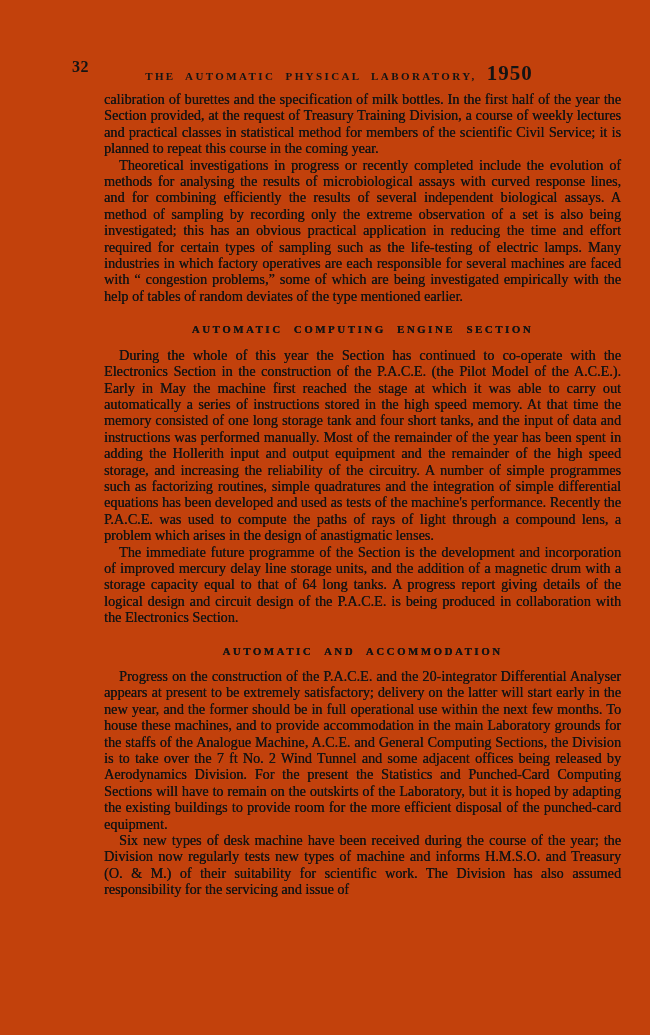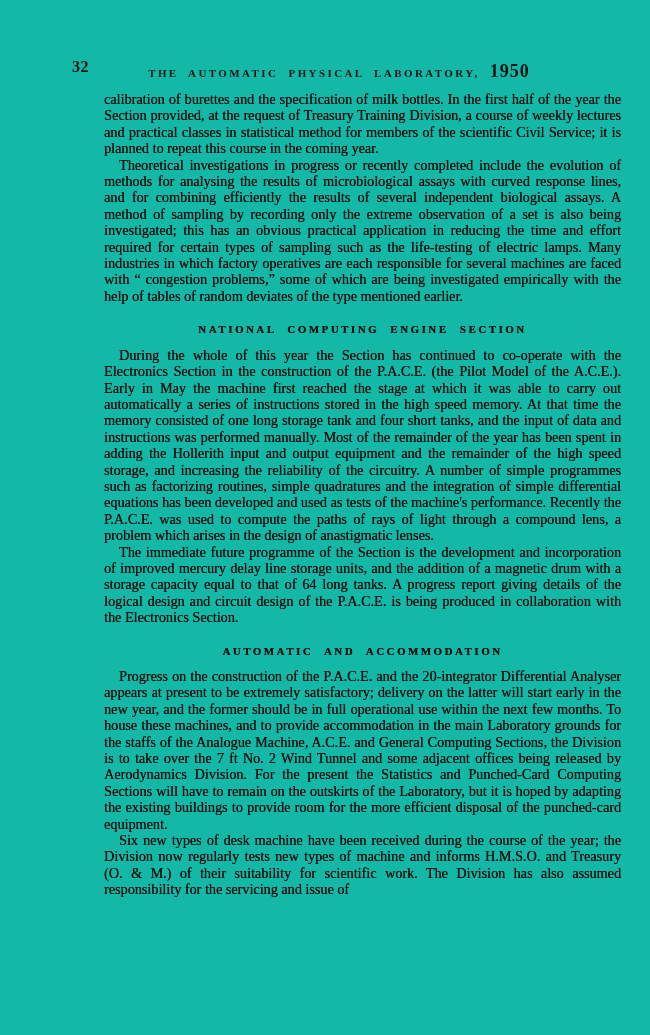--- a/index.html
+++ b/index.html
@@ -4,21 +4,21 @@
 <style>
   html, body {
     margin: 0;
     padding: 0;
     background: #ffffff;
   }
   .page {
     position: relative;
     width: 650px;
     height: 1035px;
-    background: #14b8a6;
+    background: #c2410c;
     color: #141414;
     font-family: "Liberation Serif", serif;
     overflow: hidden;
   }
   .running-head {
     position: absolute;
     top: 57px;
     left: 70px;
     width: 518px;
     height: 22px;
@@ -37,21 +37,21 @@
     right: 0;
     top: 4px;
     text-align: center;
     font-size: 11px;
     font-weight: bold;
     letter-spacing: 2.4px;
     word-spacing: 5px;
     white-space: nowrap;
   }
   .head-year {
-    font-size: 18px;
+    font-size: 21px;
     letter-spacing: 1px;
     word-spacing: 0;
     font-family: Liberation Serif, serif;
   }
   .body-text {
     position: absolute;
     top: 91px;
     left: 70px;
     width: 517px;
     font-size: 14.2px;
@@ -87,21 +87,21 @@
     <span class="page-num">32</span>
     <span class="head-title"><span>THE AUTOMATIC PHYSICAL LABORATORY,</span> <span class="head-year">1950</span></span>
   </div>
 
   <div class="body-text">
 
     <p class="no-indent">calibration of burettes and the specification of milk bottles.  In the first half of the year the Section provided, at the request of Treasury Training Division, a course of weekly lectures and practical classes in statistical method for members of the scientific Civil Service; it is planned to repeat this course in the coming year.</p>
 
     <p>Theoretical investigations in progress or recently completed include the evolution of methods for analysing the results of microbiological assays with curved response lines, and for combining efficiently the results of several independent biological assays.  A method of sampling by recording only the extreme observation of a set is also being investigated; this has an obvious practical application in reducing the time and effort required for certain types of sampling such as the life-testing of electric lamps.  Many industries in which factory operatives are each responsible for several machines are faced with “ congestion problems,” some of which are being investigated empirically with the help of tables of random deviates of the type mentioned earlier.</p>
 
-    <h2 class="section-heading">NATIONAL COMPUTING ENGINE SECTION</h2>
+    <h2 class="section-heading">AUTOMATIC COMPUTING ENGINE SECTION</h2>
 
     <p>During the whole of this year the Section has continued to co-operate with the Electronics Section in the construction of the P.A.C.E. (the Pilot Model of the A.C.E.).  Early in May the machine first reached the stage at which it was able to carry out automatically a series of instructions stored in the high speed memory.  At that time the memory consisted of one long storage tank and four short tanks, and the input of data and instructions was performed manually.  Most of the remainder of the year has been spent in adding the Hollerith input and output equipment and the remainder of the high speed storage, and increasing the reliability of the circuitry.  A number of simple programmes such as factorizing routines, simple quadratures and the integration of simple differential equations has been developed and used as tests of the machine's performance.  Recently the P.A.C.E. was used to compute the paths of rays of light through a compound lens, a problem which arises in the design of anastigmatic lenses.</p>
 
     <p>The immediate future programme of the Section is the development and incorporation of improved mercury delay line storage units, and the addition of a magnetic drum with a storage capacity equal to that of 64 long tanks. A progress report giving details of the logical design and circuit design of the P.A.C.E. is being produced in collaboration with the Electronics Section.</p>
 
     <h2 class="section-heading">AUTOMATIC AND ACCOMMODATION</h2>
 
     <p>Progress on the construction of the P.A.C.E. and the 20-integrator Differential Analyser appears at present to be extremely satisfactory; delivery on the latter will start early in the new year, and the former should be in full operational use within the next few months.  To house these machines, and to provide accommodation in the main Laboratory grounds for the staffs of the Analogue Machine, A.C.E. and General Computing Sections, the Division is to take over the 7 ft No. 2 Wind Tunnel and some adjacent offices being released by Aerodynamics Division.  For the present the Statistics and Punched-Card Computing Sections will have to remain on the outskirts of the Laboratory, but it is hoped by adapting the existing buildings to provide room for the more efficient disposal of the punched-card equipment.</p>
 
     <p>Six new types of desk machine have been received during the course of the year; the Division now regularly tests new types of machine and informs H.M.S.O. and Treasury (O. &amp; M.) of their suitability for scientific work. The Division has also assumed responsibility for the servicing and issue of</p>

